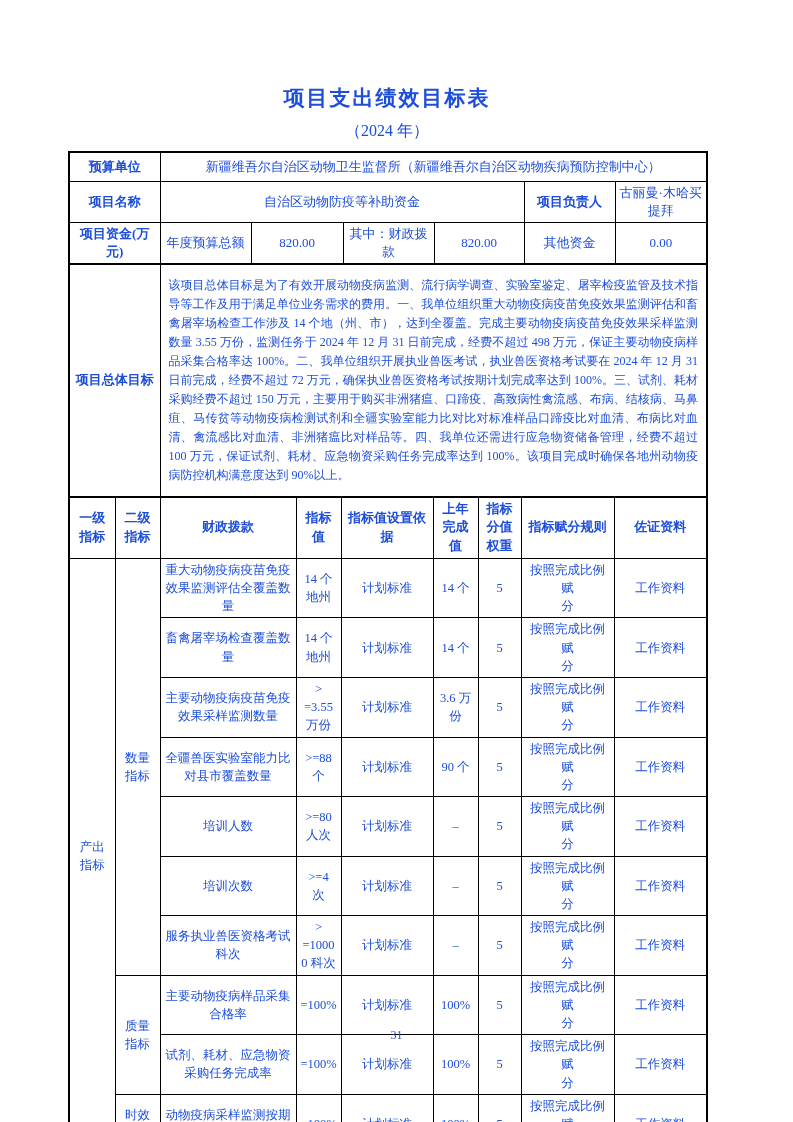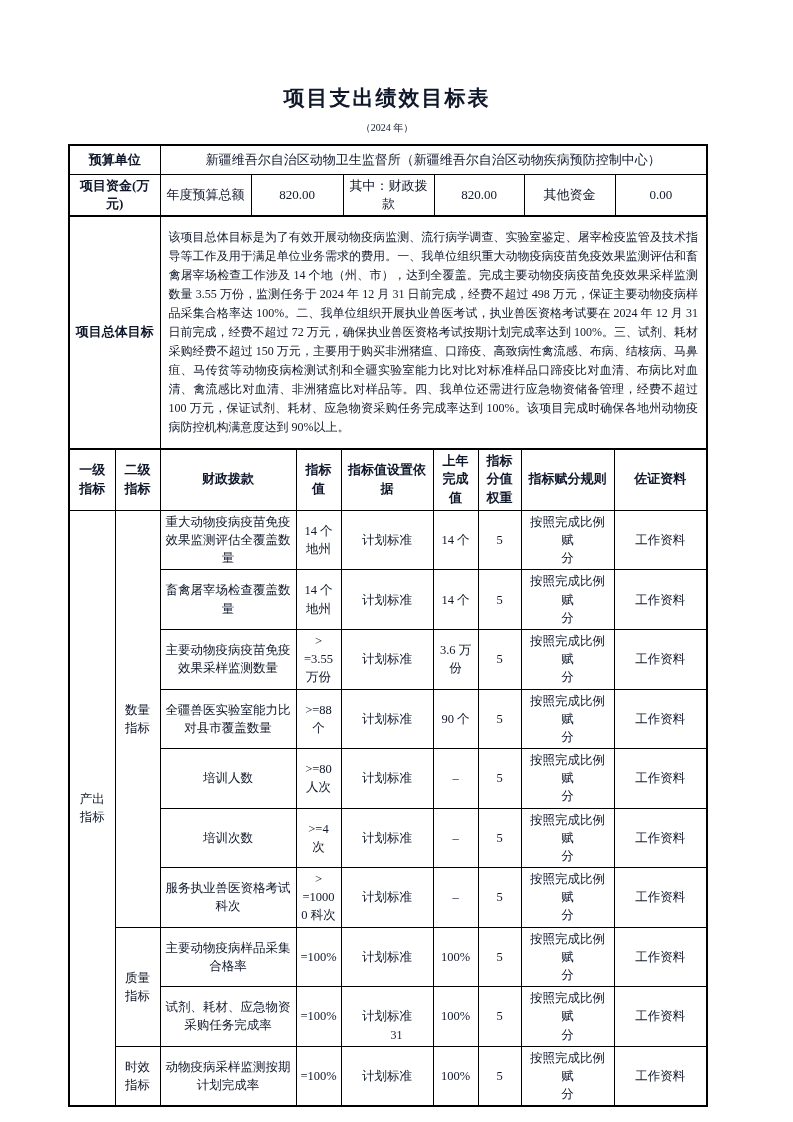--- a/index.html
+++ b/index.html
@@ -2,34 +2,34 @@
 <html><head>
 <meta charset="utf-8">
 <style>
   html, body { margin: 0; padding: 0; background: #ffffff; }
   .page {
     position: relative;
     width: 793px;
     height: 1122px;
     background: #ffffff;
     font-family: "Liberation Serif", "DejaVu Serif", serif;
-    color: #0f172a;
+    color: #1d4ed8;
     overflow: hidden;
   }
   .content { padding-top: 84px; margin-left: 68px; width: 638px; }
   .doc-title {
     margin: 0;
     text-align: center;
     font-size: 21px;
     font-weight: bold;
     letter-spacing: 2px;
   }
   .doc-subtitle {
     text-align: center;
-    font-size: 10px;
+    font-size: 16px;
     margin-top: 9px;
   }
   table {
     border-collapse: collapse;
     table-layout: fixed;
     width: 638px;
     border: 2px solid #000;
   }
   .tbl-info { margin-top: 9px; }
   .tbl-goal, .tbl-ind { margin-top: -2px; }
@@ -86,20 +86,26 @@
           <col style="width:92px">
           <col style="width:91px">
         <col style="width:90px">
           <col style="width:91px">
           <col style="width:92px">
       </colgroup>
       <tbody>
           <tr class="r29">
         <td class="b">预算单位</td>
         <td colspan="6">新疆维吾尔自治区动物卫生监督所（新疆维吾尔自治区动物疾病预防控制中心）</td>
+      </tr>
+      <tr class="r41">
+        <td class="b">项目名称</td>
+        <td colspan="4">自治区动物防疫等补助资金</td>
+        <td class="b">项目负责人</td>
+        <td>古丽曼·木哈买提拜</td>
       </tr>
       <tr class="r40">
         <td class="b">项目资金(万元)</td>
         <td>年度预算总额</td>
         <td>820.00</td>
         <td>其中：财政拨款</td>
         <td>820.00</td>
         <td>其他资金</td>
         <td>0.00</td>
       </tr>

